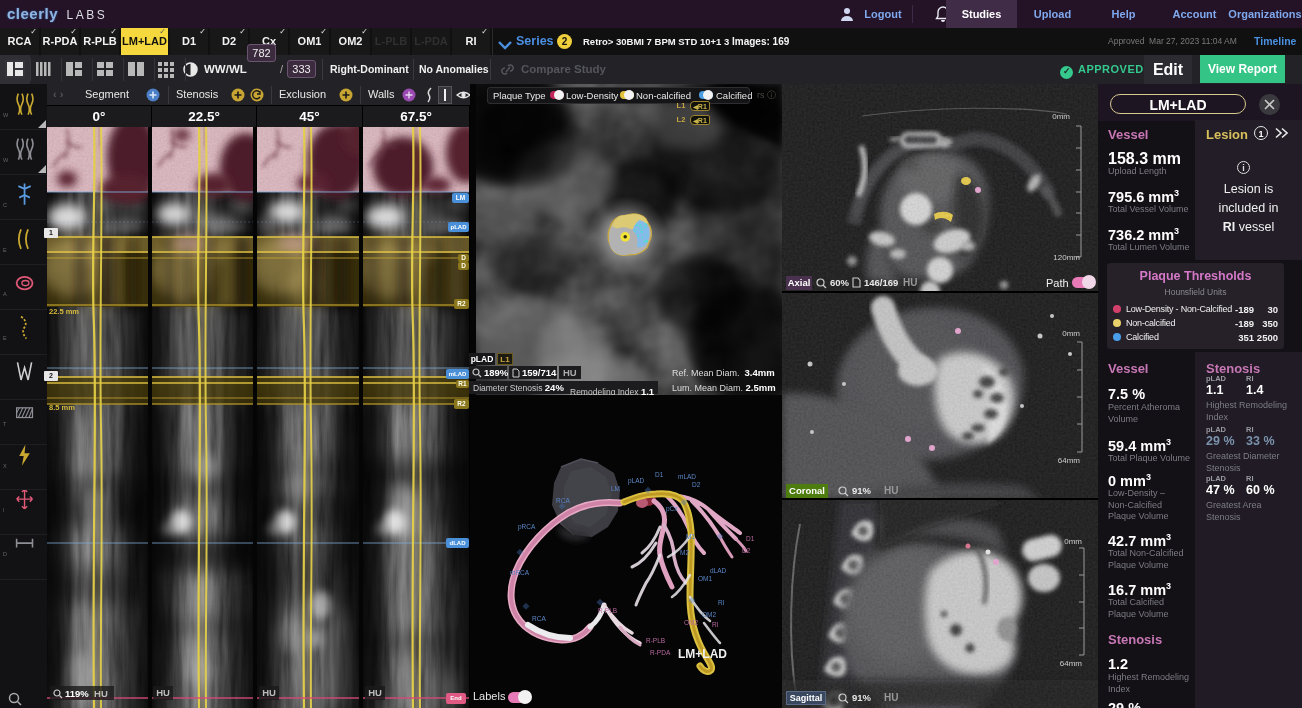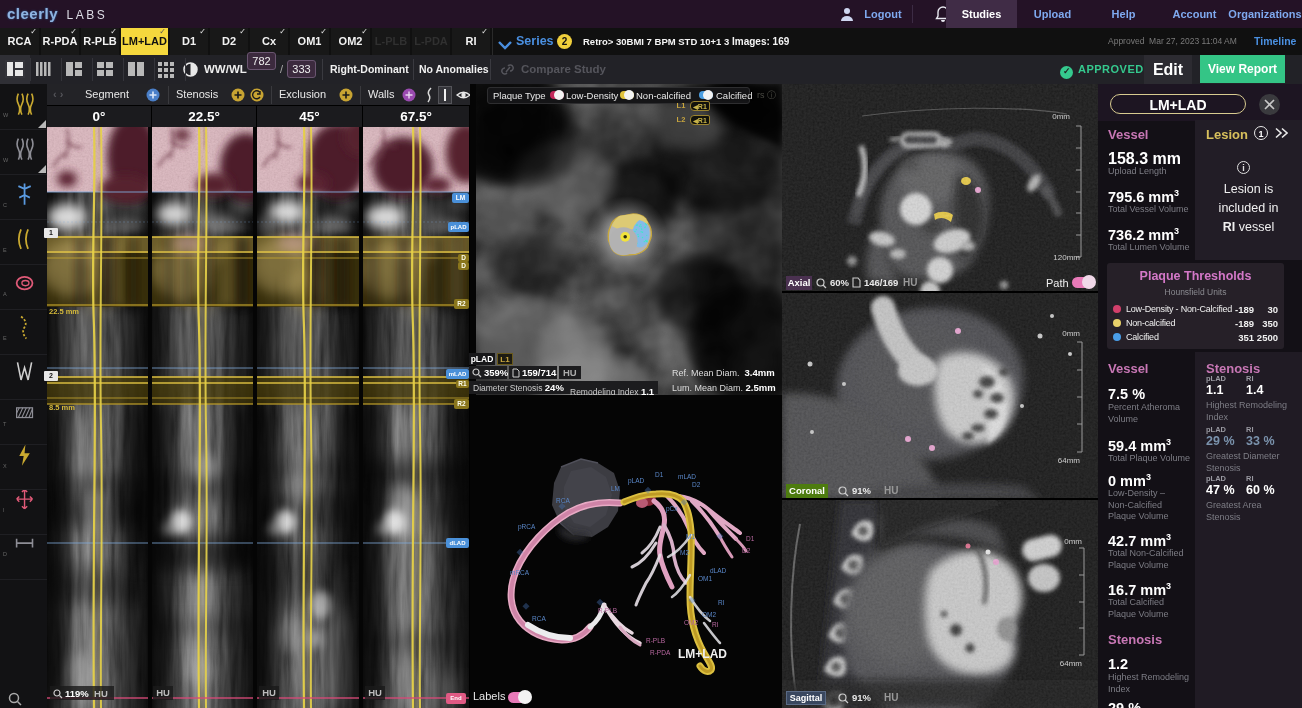--- a/index.html
+++ b/index.html
@@ -75,21 +75,21 @@
 <div class="abs" style="left:0px;top:55px;width:30px;height:29px;background:#2f2f35"></div>
 
 <div id="layouticons"></div>
 <div class="abs" style="left:183px;top:62px;width:15px;height:15px">
  <svg width="15" height="15">
         <circle cx="7.5" cy="7.5" r="6.5" fill="none" stroke="#e8e8e8" stroke-width="1.5"></circle>
         <path d="M7.5 1 A6.5 6.5 0 0 1 7.5 14 Z" fill="#e8e8e8"></path>
       </svg>
 </div>
 <div class="abs" style="left:204px;top:55px;height:29px;line-height:29px;color:#eee;font-size:11.5px;font-weight:700">WW/WL</div>
-<div class="abs" style="left:247px;top:52px;width:29px;height:18px;background:#3c2a3e;border:1px solid #6a5570;border-radius:3px;color:#f0f0f0;font-size:11px;text-align:center;line-height:16px">782</div>
+<div class="abs" style="left:247px;top:44px;width:29px;height:18px;background:#3c2a3e;border:1px solid #6a5570;border-radius:3px;color:#f0f0f0;font-size:11px;text-align:center;line-height:16px">782</div>
 <div class="abs" style="left:280px;top:55px;height:29px;line-height:29px;color:#aaa;font-size:11px">/</div>
 <div class="abs" style="left:287px;top:60px;width:29px;height:18px;background:#3c2a3e;border:1px solid #6a5570;border-radius:3px;color:#f0f0f0;font-size:11px;text-align:center;line-height:16px">333</div>
 <div class="t3sep" style="left:322px"></div>
 <div class="abs" style="left:330px;top:55px;height:29px;line-height:29px;color:#f0f0f0;font-size:10.5px;font-weight:700;white-space:nowrap">Right-Dominant</div>
 <div class="t3sep" style="left:413px"></div>
 <div class="abs" style="left:419px;top:55px;height:29px;line-height:29px;color:#f0f0f0;font-size:10.5px;font-weight:700;white-space:nowrap">No Anomalies</div>
 <div class="t3sep" style="left:490px"></div>
 <svg class="abs" style="left:500px;top:63px" width="15" height="13">
       <path d="M6 9 L10 4 M5 5 a3 3 0 0 0-3 4 a3 3 0 0 0 5 1 M10 8 a3 3 0 0 0 3-4 a3 3 0 0 0-5-1" stroke="#55555c" stroke-width="1.5" fill="none"></path>
     </svg>
@@ -717,21 +717,21 @@
     <div class="abs" style="left:690px;top:101px;width:20px;height:10px;background:#12120c;border:1px solid #9a822e;border-radius:4px 2px 2px 4px;color:#c8b44a;font-size:7px;font-weight:700;text-align:center;line-height:9px"><span style="font-size:6px">◀</span>R1</div>
     <div class="abs" style="left:673px;top:115px;width:16px;height:10px;color:#c8a53e;font-size:7.5px;font-weight:700;text-align:center;line-height:10px">L2</div>
     <div class="abs" style="left:690px;top:115px;width:20px;height:10px;background:#12120c;border:1px solid #9a822e;border-radius:4px 2px 2px 4px;color:#c8b44a;font-size:7px;font-weight:700;text-align:center;line-height:9px"><span style="font-size:6px">◀</span>R1</div>
     <div class="abs" style="left:469px;top:353px;width:26px;height:12px;background:#18181a;color:#fff;font-size:8.5px;font-weight:700;text-align:center;line-height:12px">pLAD</div>
     <div class="abs" style="left:497px;top:353px;width:16px;height:12px;background:#1e1c12;border:1px solid #6a5a1c;color:#c8a53e;font-size:8px;font-weight:700;text-align:center;line-height:11px">L1</div>
     <div class="abs" style="left:469px;top:366px;width:38px;height:13px;background:#1c1c1e"></div>
     <svg class="abs" style="left:472px;top:368px" width="10" height="10">
       <circle cx="4" cy="4" r="3" fill="none" stroke="#ccc" stroke-width="1.2"></circle>
       <path d="M6.5 6.5 L9 9" stroke="#ccc" stroke-width="1.2"></path>
     </svg>
-    <div class="abs" style="left:484px;top:366px;color:#fff;font-size:9.5px;font-weight:700;line-height:13px">359%</div>
+    <div class="abs" style="left:484px;top:366px;color:#fff;font-size:9.5px;font-weight:700;line-height:13px">189%</div>
     <div class="abs" style="left:509px;top:366px;width:48px;height:13px;background:#1c1c1e"></div>
     <svg class="abs" style="left:512px;top:368px" width="8" height="10">
       <path d="M1 1 H5 L7 3 V9 H1 Z" fill="none" stroke="#ccc" stroke-width="1"></path>
     </svg>
     <div class="abs" style="left:522px;top:366px;color:#fff;font-size:9.5px;font-weight:700;line-height:13px">159/714</div>
     <div class="abs" style="left:559px;top:366px;height:13px;background:#1c1c1e;color:#aaa;font-size:9.5px;font-weight:700;line-height:13px;padding:0 4px">HU</div>
     <div class="abs" style="left:469px;top:381px;height:13px;background:#1c1c1e;color:#ccc;font-size:8.5px;line-height:13px;padding:0 4px">Diameter Stenosis <b style="color:#fff;font-size:9.5px">24%</b></div>
     <div class="abs" style="left:566px;top:381px;height:13px;background:#1c1c1e;color:#ccc;font-size:8.5px;line-height:13px;padding:4px 4px">Remodeling Index <b style="color:#fff;font-size:9.5px">1.1</b></div>
     <div class="abs" style="left:672px;top:366px;color:#ddd;font-size:9px;line-height:13px;white-space:nowrap">Ref. Mean Diam. &nbsp;<b style="color:#fff;font-size:9.5px">3.4mm</b></div>
     <div class="abs" style="left:672px;top:381px;color:#ddd;font-size:9px;line-height:13px;white-space:nowrap">Lum. Mean Diam. <b style="color:#fff;font-size:9.5px">2.5mm</b></div>

